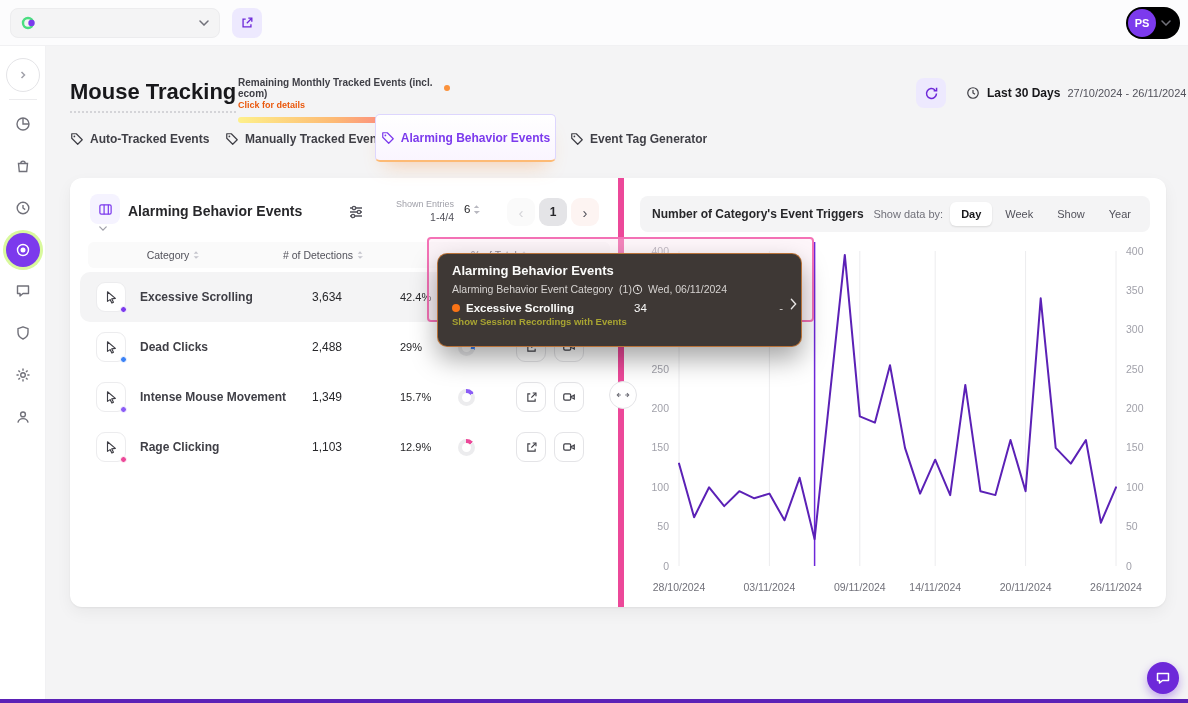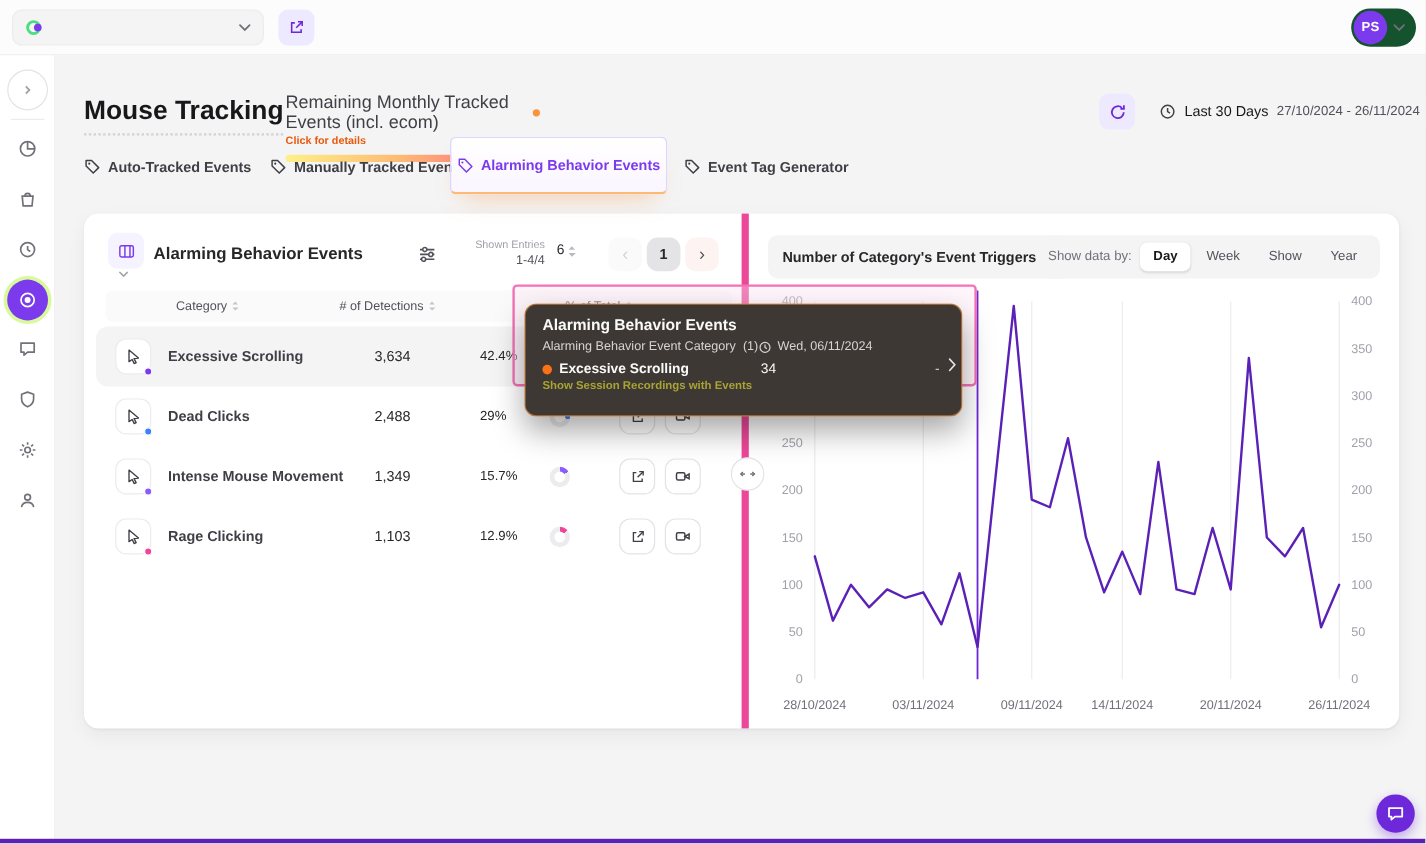--- a/index.html
+++ b/index.html
@@ -8,43 +8,43 @@
   .page{position:relative;width:1188px;height:703px;background:#f4f4f5;overflow:hidden}
   svg{display:block}
   svg text{font-family:"Liberation Sans",sans-serif}
 
   
   .topbar{position:absolute;left:0;top:0;right:0;height:46px;background:#fcfcfd;border-bottom:1px solid #f1f1f3;z-index:5}
   .acct{position:absolute;left:10px;top:8px;width:210px;height:30px;background:#f4f4f5;border:1px solid #ececee;border-radius:8px;display:flex;align-items:center;justify-content:space-between;padding:0 10px;cursor:pointer}
   .iconbtn{display:flex;align-items:center;justify-content:center;border:none;cursor:pointer;border-radius:8px;background:transparent}
   .btn-purple{background:#ede9fe;color:#6d28d9}
   .ext-btn{position:absolute;left:232px;top:8px;width:30px;height:30px}
-  .user{position:absolute;right:8px;top:7px;height:32px;background:#14532d;border-radius:16px;display:flex;align-items:center;gap:5px;padding:2px 9px 2px 2px;cursor:pointer}
+  .user{position:absolute;right:8px;top:7px;height:32px;background:#000000;border-radius:16px;display:flex;align-items:center;gap:5px;padding:2px 9px 2px 2px;cursor:pointer}
   .avatar{width:28px;height:28px;border-radius:50%;background:#7c3aed;color:#fff;font-size:11px;font-weight:bold;display:flex;align-items:center;justify-content:center}
   .chev{color:#71717a}
 
   
   .sidebar{position:absolute;left:0;top:46px;width:46px;bottom:4px;background:#fff;border-right:1px solid #f1f1f3;z-index:4}
   .snav{position:absolute;left:6px;width:34px;height:34px;border-radius:50%;display:flex;align-items:center;justify-content:center;color:#71717a;cursor:pointer}
   .snav.first{border:1px solid #e4e4e7;color:#a1a1aa}
   .snav.active{background:#7c3aed;color:#fff;box-shadow:0 0 0 3px #d9f99d}
   .sdiv{position:absolute;left:9px;top:53px;width:28px;height:1px;background:#ececee}
   .bottom-strip{position:absolute;left:0;right:0;bottom:0;height:4px;background:#5b21b6;z-index:6}
 
   
   .page-title{position:absolute;left:70px;top:79px;font-size:22px;font-weight:700;color:#18181b;padding-bottom:6px;border-bottom:2px dotted #d4d4d8}
   .quota{position:absolute;left:238px;top:77px;width:212px}
   .quota-top{display:flex;align-items:center;gap:4px}
-  .quota-label{font-size:15px;font-weight:400;color:#3f3f46}
+  .quota-label{font-size:10px;font-weight:700;color:#3f3f46}
   .quota-info{width:6px;height:6px;border-radius:50%;background:#fb923c;flex:none}
   .quota-link{font-size:9px;color:#ea580c;font-weight:700;margin-top:1px;cursor:pointer}
   .quota-bar{margin-top:7px;height:6px;border-radius:3px;background:linear-gradient(90deg,#fef08a,#fdba74 45%,#fb7185 85%,#ef4444)}
   .refresh-btn{position:absolute;left:916px;top:78px;width:30px;height:30px}
   .daterange{position:absolute;left:956px;top:78px;height:30px;background:#f4f4f5;border-radius:8px;display:flex;align-items:center;gap:7px;padding:0 10px;cursor:pointer}
-  .dr-preset{font-size:12px;font-weight:400;color:#18181b;white-space:nowrap}
+  .dr-preset{font-size:12px;font-weight:700;color:#18181b;white-space:nowrap}
   .dr-range{font-size:11px;color:#52525b;white-space:nowrap}
 
   
   .tab{position:absolute;top:132px;display:flex;align-items:center;gap:6px;font-size:12px;font-weight:600;color:#3f3f46;cursor:pointer;white-space:nowrap}
   .tab-active{position:absolute;left:375px;top:114px;width:181px;height:48px;display:flex;align-items:center;justify-content:center;gap:6px;font-size:12px;font-weight:600;color:#7c3aed;background:linear-gradient(180deg,#ffffff,#faf5ff);border:1px solid #ddd6fe;border-bottom:2px solid #fdba74;border-radius:5px;box-shadow:0 12px 20px -10px rgba(251,146,60,.4);cursor:pointer;z-index:2}
 
   
   .card{position:absolute;left:70px;top:178px;width:1096px;height:429px;background:#fff;border-radius:12px;box-shadow:0 1px 2px rgba(24,24,27,.05),0 6px 16px rgba(24,24,27,.05);z-index:1}
   .lpanel{position:absolute;left:0;top:0;width:548px;height:100%}
   .rpanel{position:absolute;left:548px;top:0;width:548px;height:100%;border-left:6px solid #ec4899}

